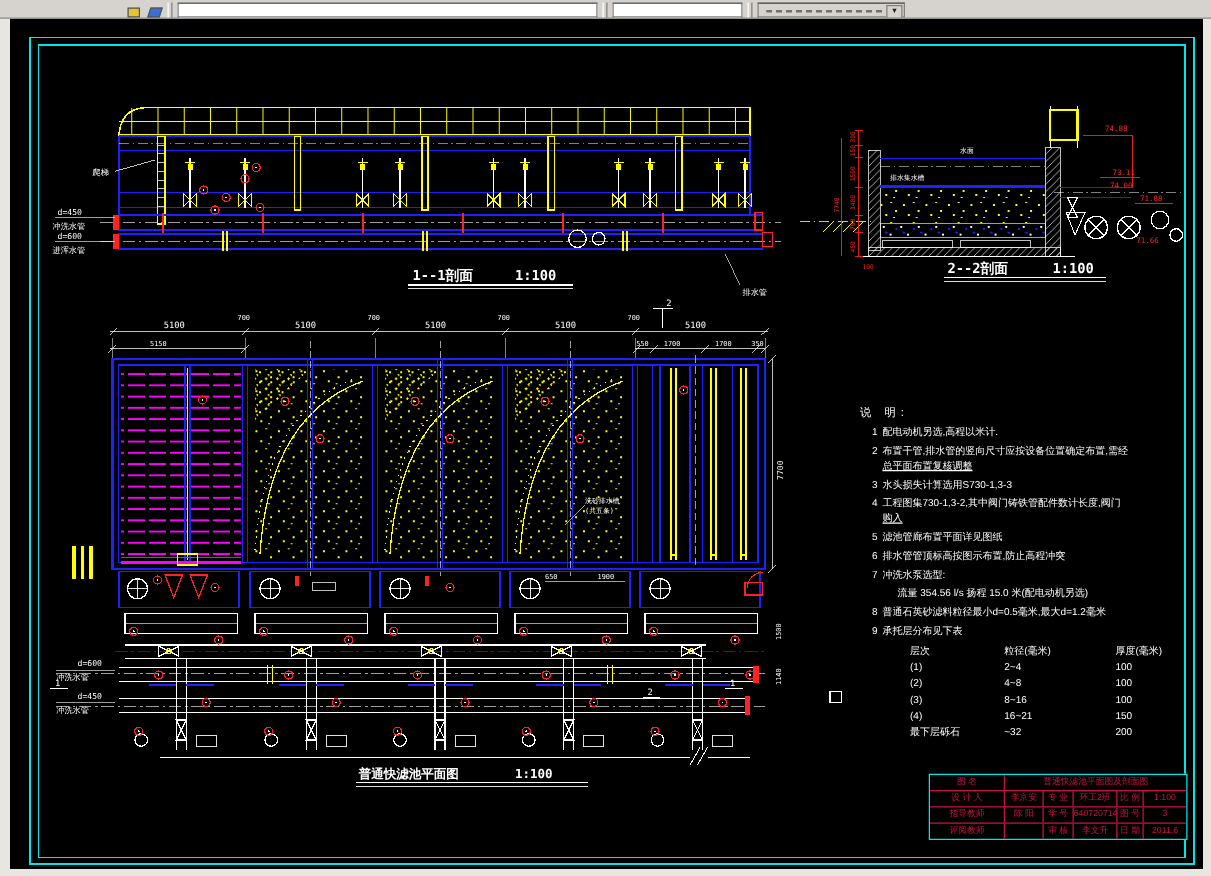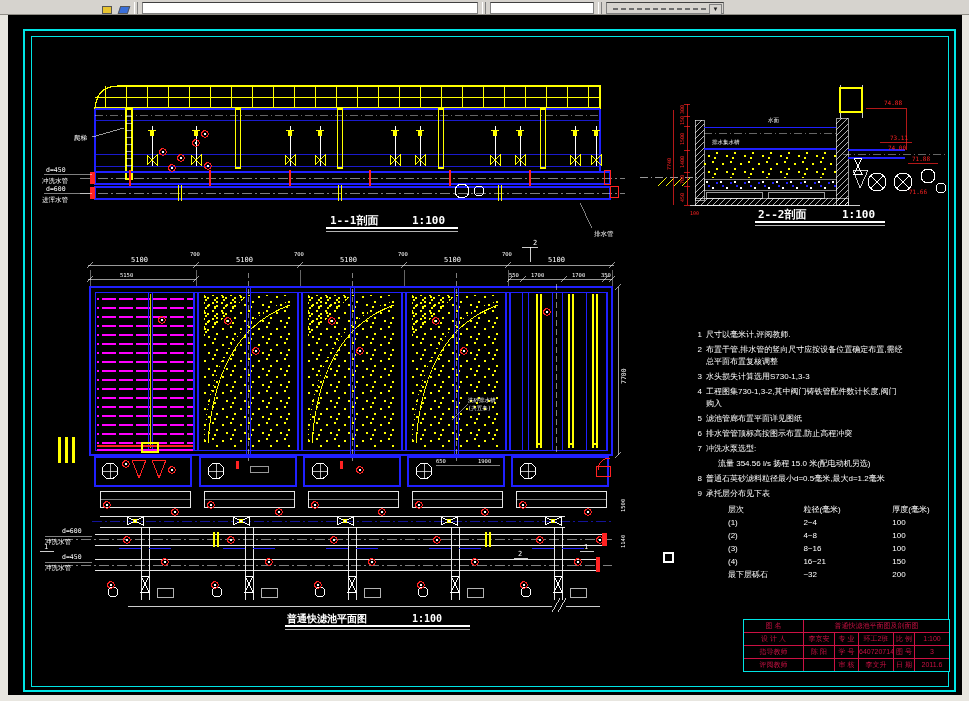--- a/index.html
+++ b/index.html
@@ -17,21 +17,21 @@
   .tbcombo.gray:after{content:"";position:absolute;left:6px;right:16px;top:5px;height:2px;
       background:repeating-linear-gradient(90deg,#6f6f6f 0 5px,transparent 5px 8px);}
   .tbcombo.gray .arr{position:absolute;right:1px;top:1px;width:11px;height:9px;background:#d6d3ce;
       border:1px solid #808080;font-size:6px;line-height:9px;text-align:center;color:#222;}
   
   .notes{position:absolute;left:688px;top:325px;width:272px;color:#fff;font-size:8px;
          line-height:10px;z-index:4;}
   .notes .hd{font-size:9px;letter-spacing:4px;margin-bottom:6px;}
   .nrow{display:flex;margin-top:5px;}
   .nno{width:14px;flex:0 0 14px;text-align:right;margin-right:4px;}
-  .ncont{margin-left:18px;margin-top:2px;}
+  .ncont{margin-left:18px;margin-top:2px;text-decoration:underline;}
   .nindent{margin-left:30px;margin-top:5px;}
   .ntable{margin:6px 0 0 40px;}
   .ntr{display:flex;margin-top:3px;}
   .ntc0{width:78px;}.ntc1{width:92px;}.ntc2{width:70px;}
   .tblock{position:absolute;left:743px;top:619px;width:207px;background:#000;
           border:1px solid #00e5e5;box-sizing:border-box;color:#cc1144;z-index:4;}
   .tb-h{height:14px;line-height:15px;text-align:center;font-weight:bold;font-size:9.5px;
         letter-spacing:3px;border-bottom:1px solid #cc1144;white-space:nowrap;}
   .tb-r{display:flex;height:12px;line-height:12px;font-size:7px;border-bottom:1px solid #cc1144;}
   .tb-r:last-child{border-bottom:none;}
@@ -520,23 +520,24 @@
         <text x="412" y="622" class="ttl2">1:100</text>
         <line x1="285" y1="626" x2="470" y2="626" stroke="#fff" stroke-width="1.2"></line>
         <line x1="285" y1="629" x2="470" y2="629" stroke="#fff" stroke-width="0.7"></line>
       </g>
     </g>
 
     <rect x="664" y="553" width="9" height="9" fill="none" stroke="#fff" stroke-width="1.2"></rect>
   </svg>
 
   <div class="notes">
+    <div class="hd">说 明:</div>
     <div class="nrow">
         <span class="nno">1</span>
-        <span>尺寸以毫米计,评阅教师.</span>
+        <span>配电动机另选,高程以米计.</span>
       </div>
     <div class="nrow">
         <span class="nno">2</span>
         <span>布置干管,排水管的竖向尺寸应按设备位置确定布置,需经</span>
       </div>
     <div class="ncont">总平面布置复核调整</div>
     <div class="nrow">
         <span class="nno">3</span>
         <span>水头损失计算选用S730-1,3-3</span>
       </div>

